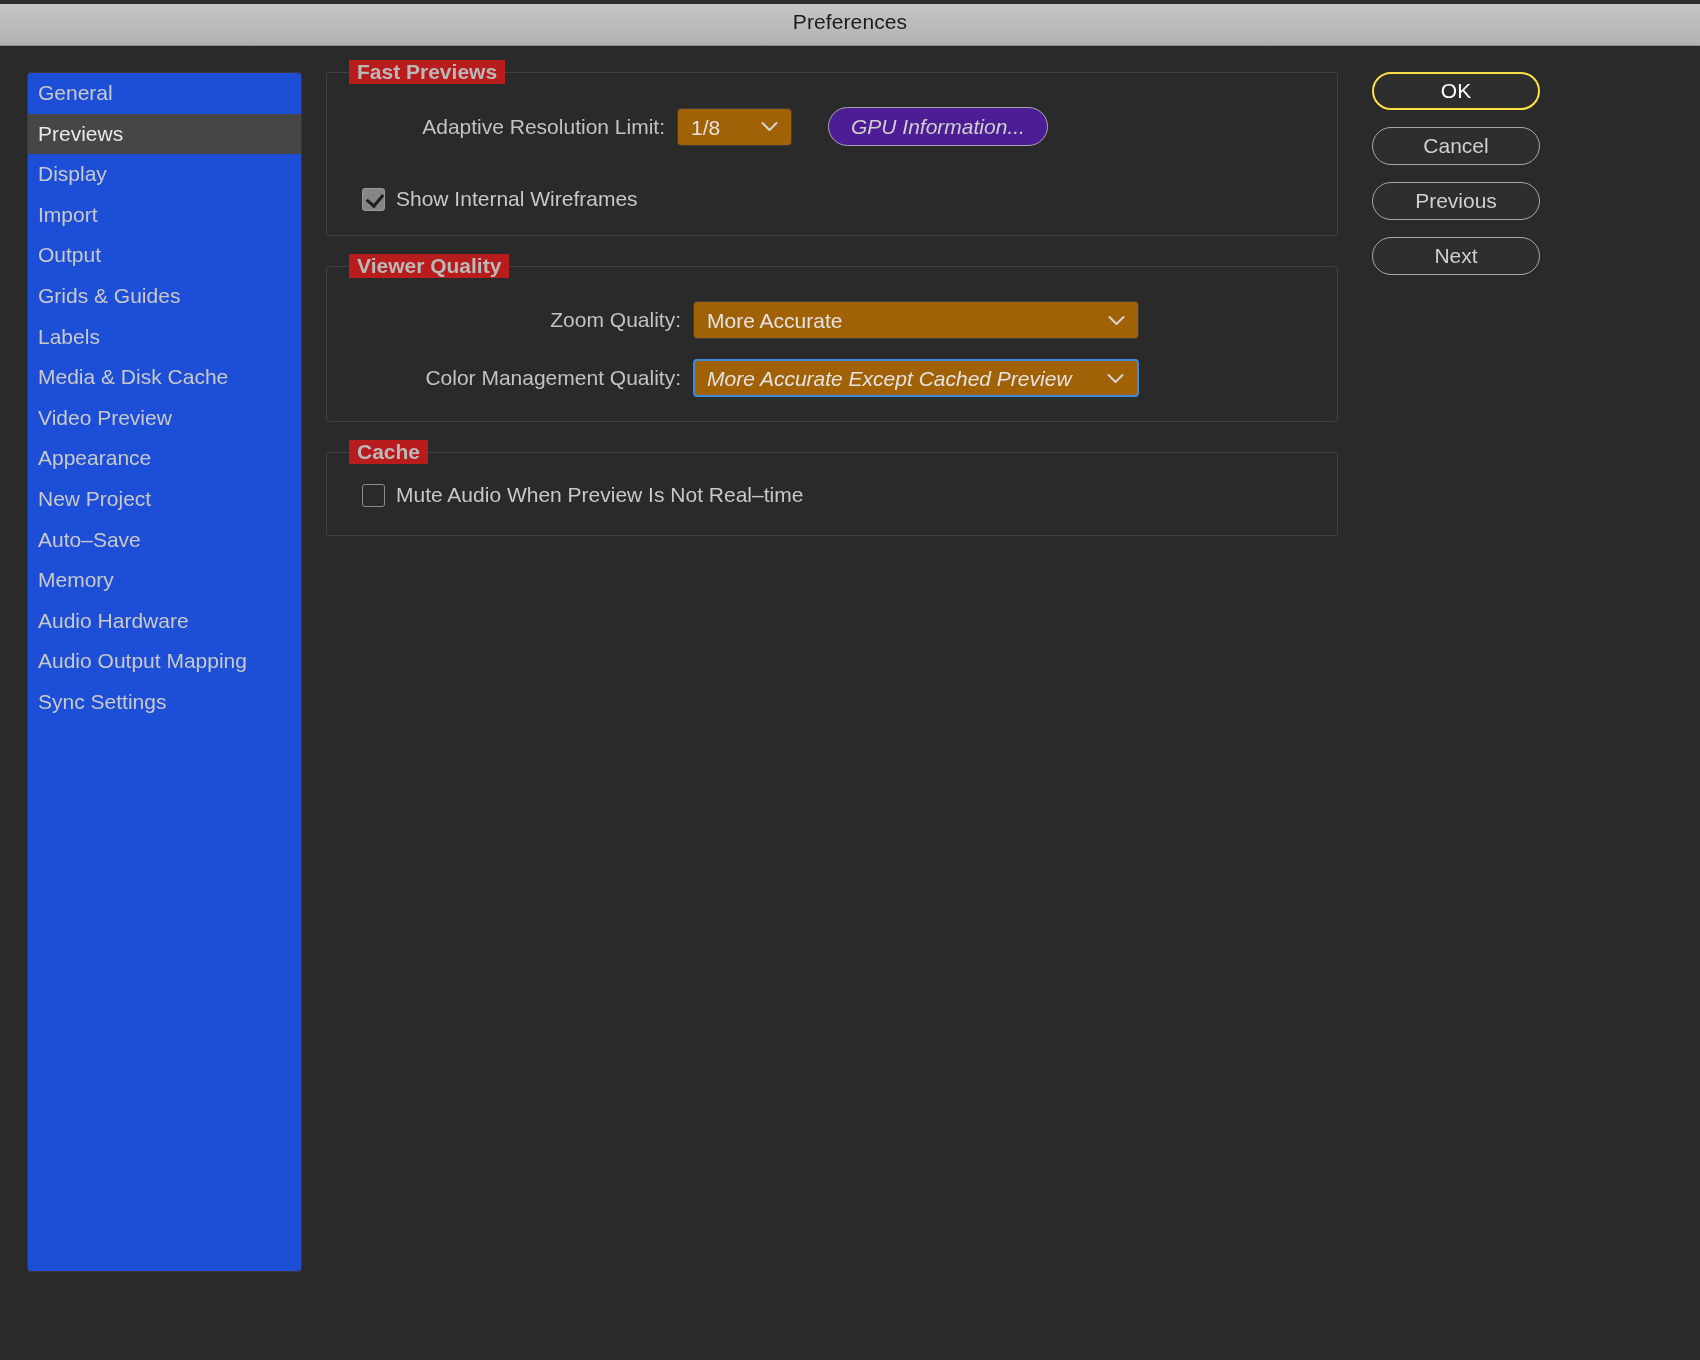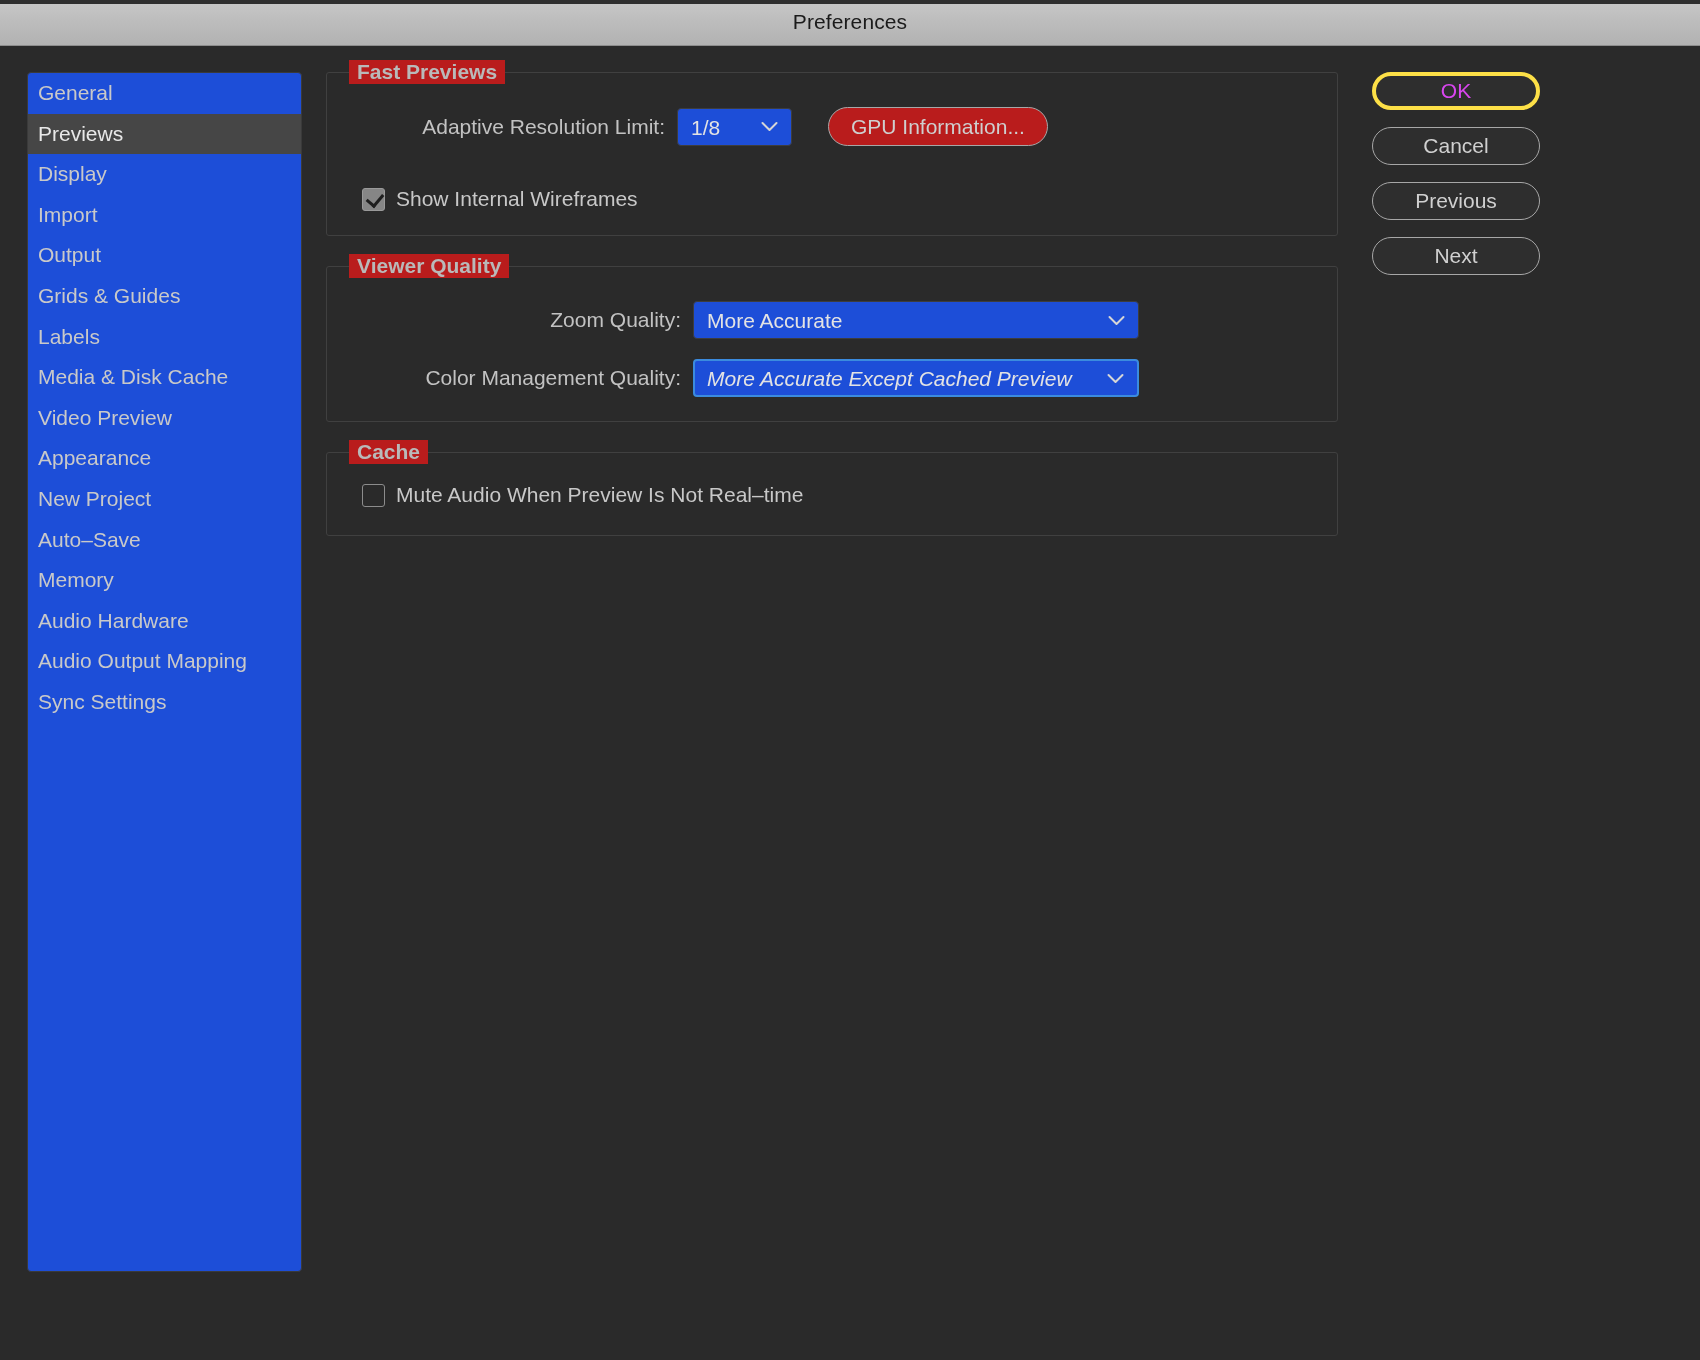--- a/index.html
+++ b/index.html
@@ -122,21 +122,21 @@
     white-space: nowrap;
     padding-right: 12px;
     box-sizing: border-box;
   }
   .label-w-adaptive { width: 350px; }
   .label-w-viewer  { width: 366px; }
 
   
   .select {
     position: relative;
-    background: #1d4ed8;
+    background: #a16207;
     border: 1px solid #3d3d3d;
     border-radius: 4px;
     height: 38px;
     line-height: 38px;
     box-sizing: border-box;
     font-size: 21px;
     color: #e3e3e3;
     padding-left: 13px;
     white-space: nowrap;
     overflow: hidden;
@@ -160,25 +160,26 @@
 
   
   .pill-btn {
     display: inline-flex;
     align-items: center;
     justify-content: center;
     height: 39px;
     padding: 0 22px;
     border: 1px solid #a7a7a7;
     border-radius: 20px;
-    background: #b91c1c;
+    background: #4c1d95;
     color: #cfcfcf;
     font-size: 21px;
     box-sizing: border-box;
     white-space: nowrap;
+    font-style: italic;
   }
 
   
   .check-row {
     display: flex;
     align-items: center;
     padding-left: 35px;
   }
   .checkbox {
     width: 23px;
@@ -227,22 +228,22 @@
     height: 38px;
     border-radius: 20px;
     background: #2e2e2e;
     border: 1px solid #a7a7a7;
     color: #d0d0d0;
     font-size: 21px;
     box-sizing: border-box;
     margin-bottom: 17px;
   }
   .dlg-btn.default {
-    border: 4px solid #fde047;
-    color: #d946ef;
+    border: 2px solid #fde047;
+    color: #ffffff;
   }
 </style>
 </head>
 <body>
 
 <div id="titlebar">
   <div id="titlebar-strip"></div>
   <div id="title-text">Preferences</div>
 </div>
 

